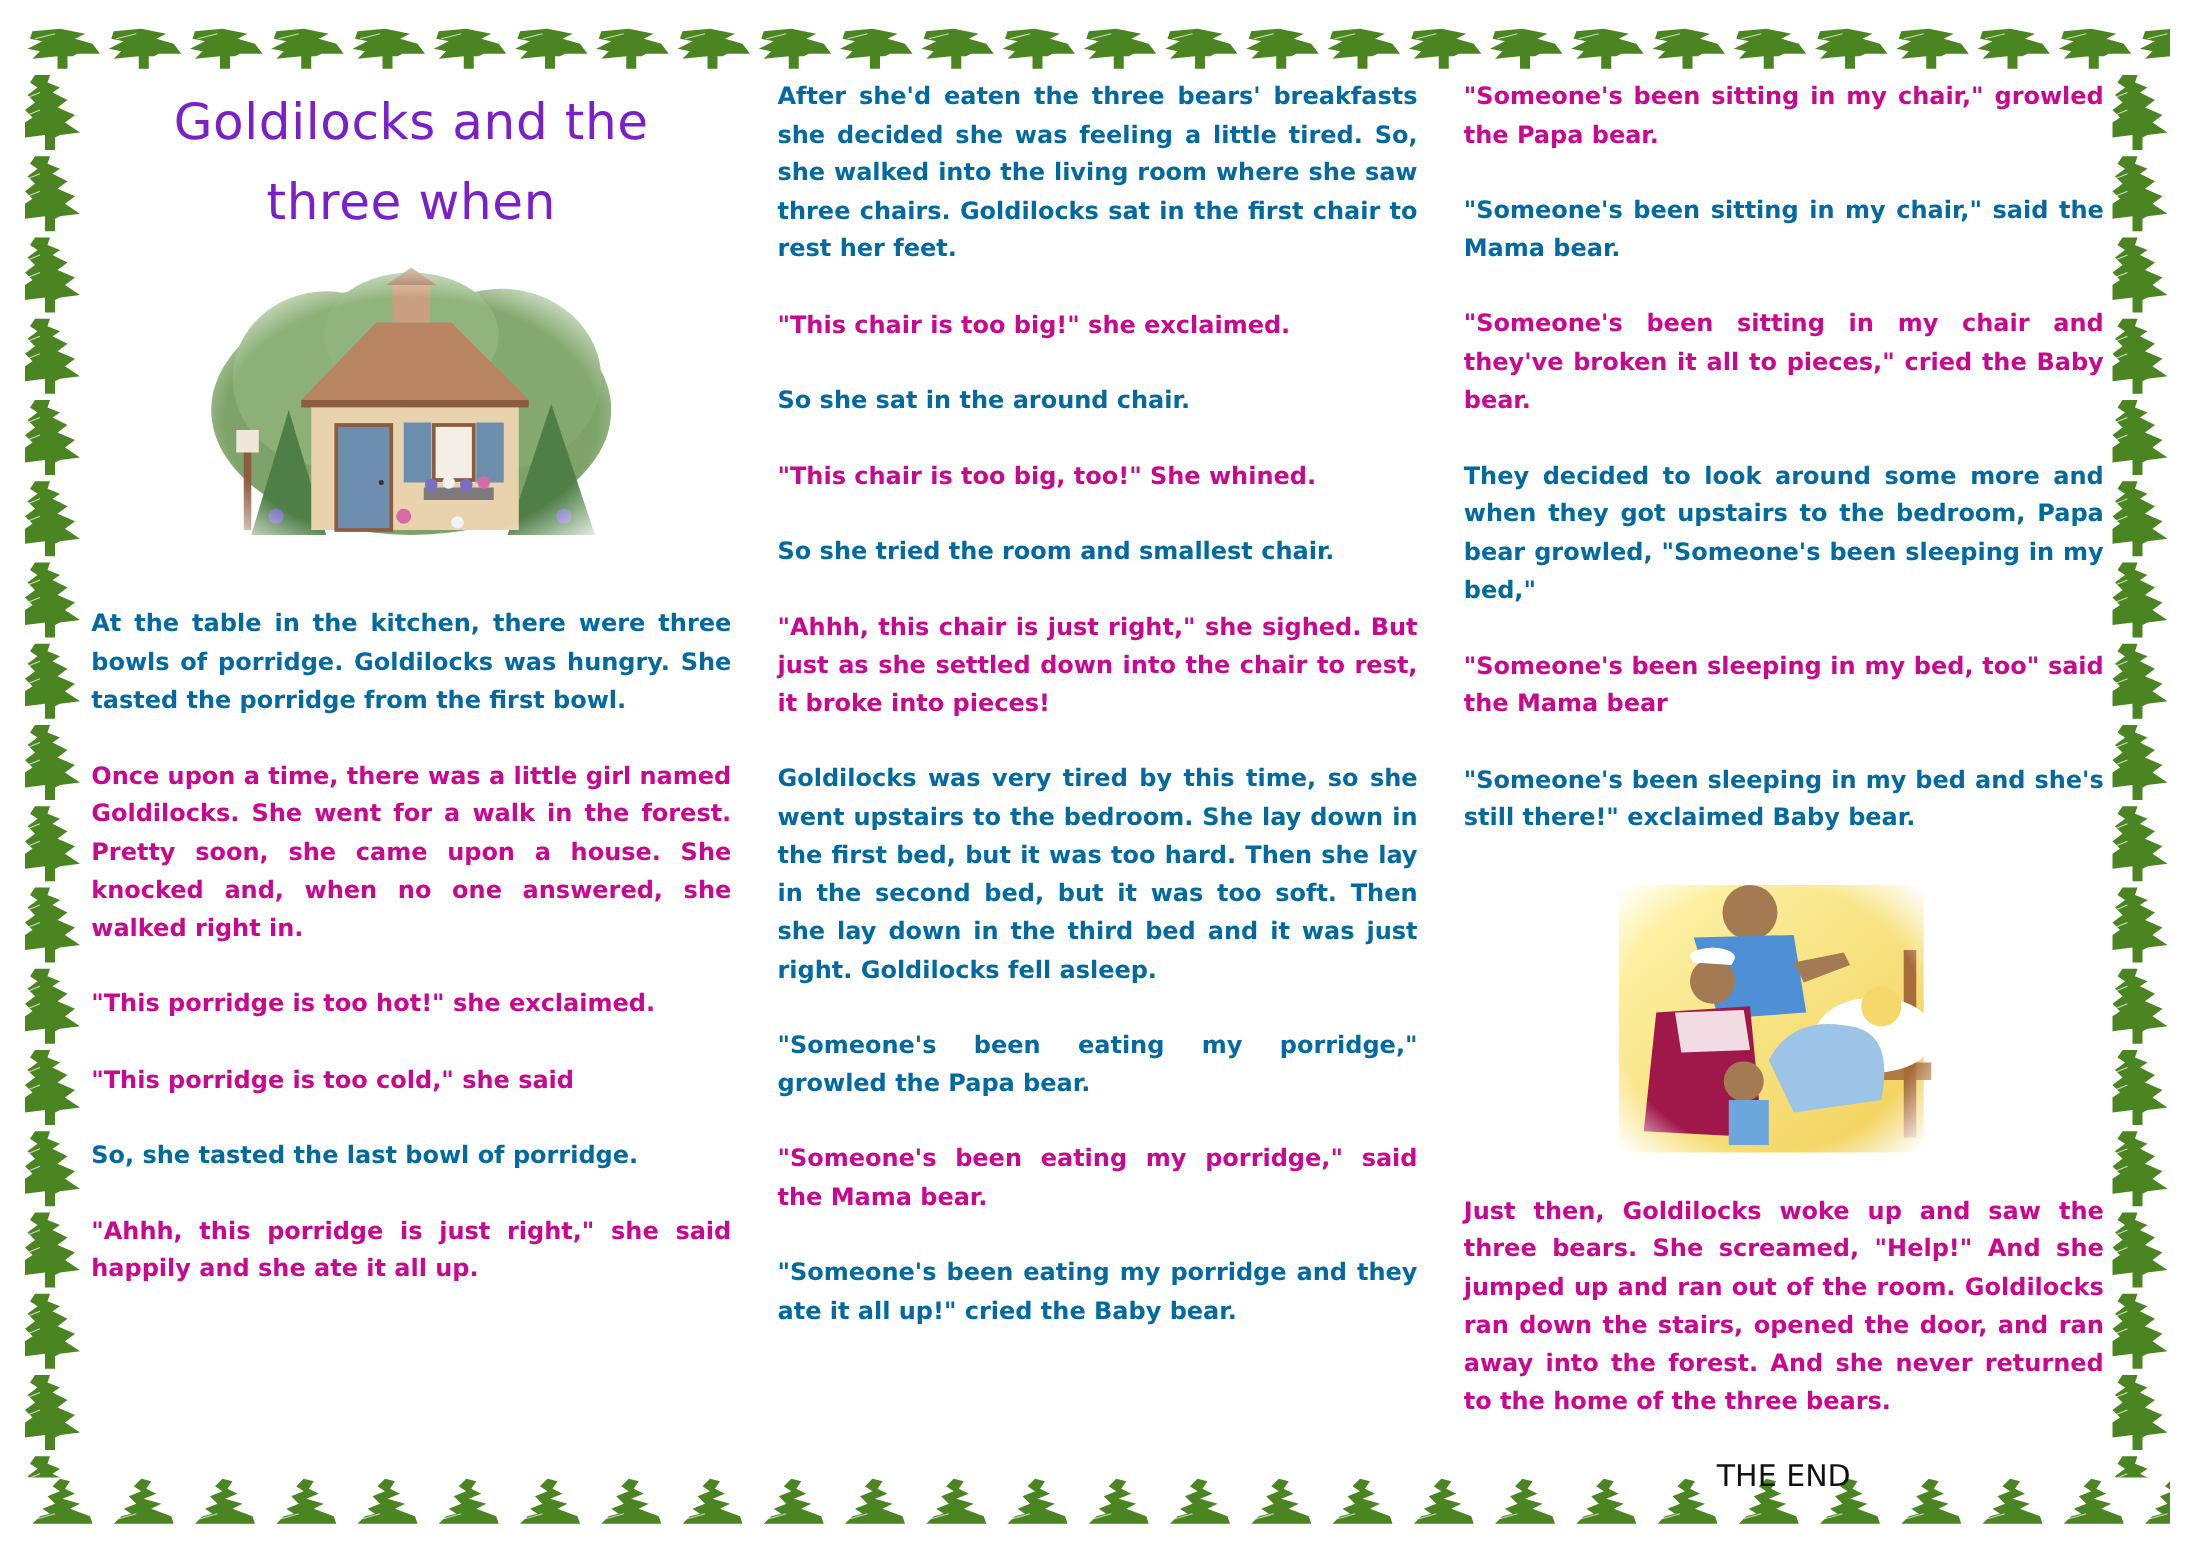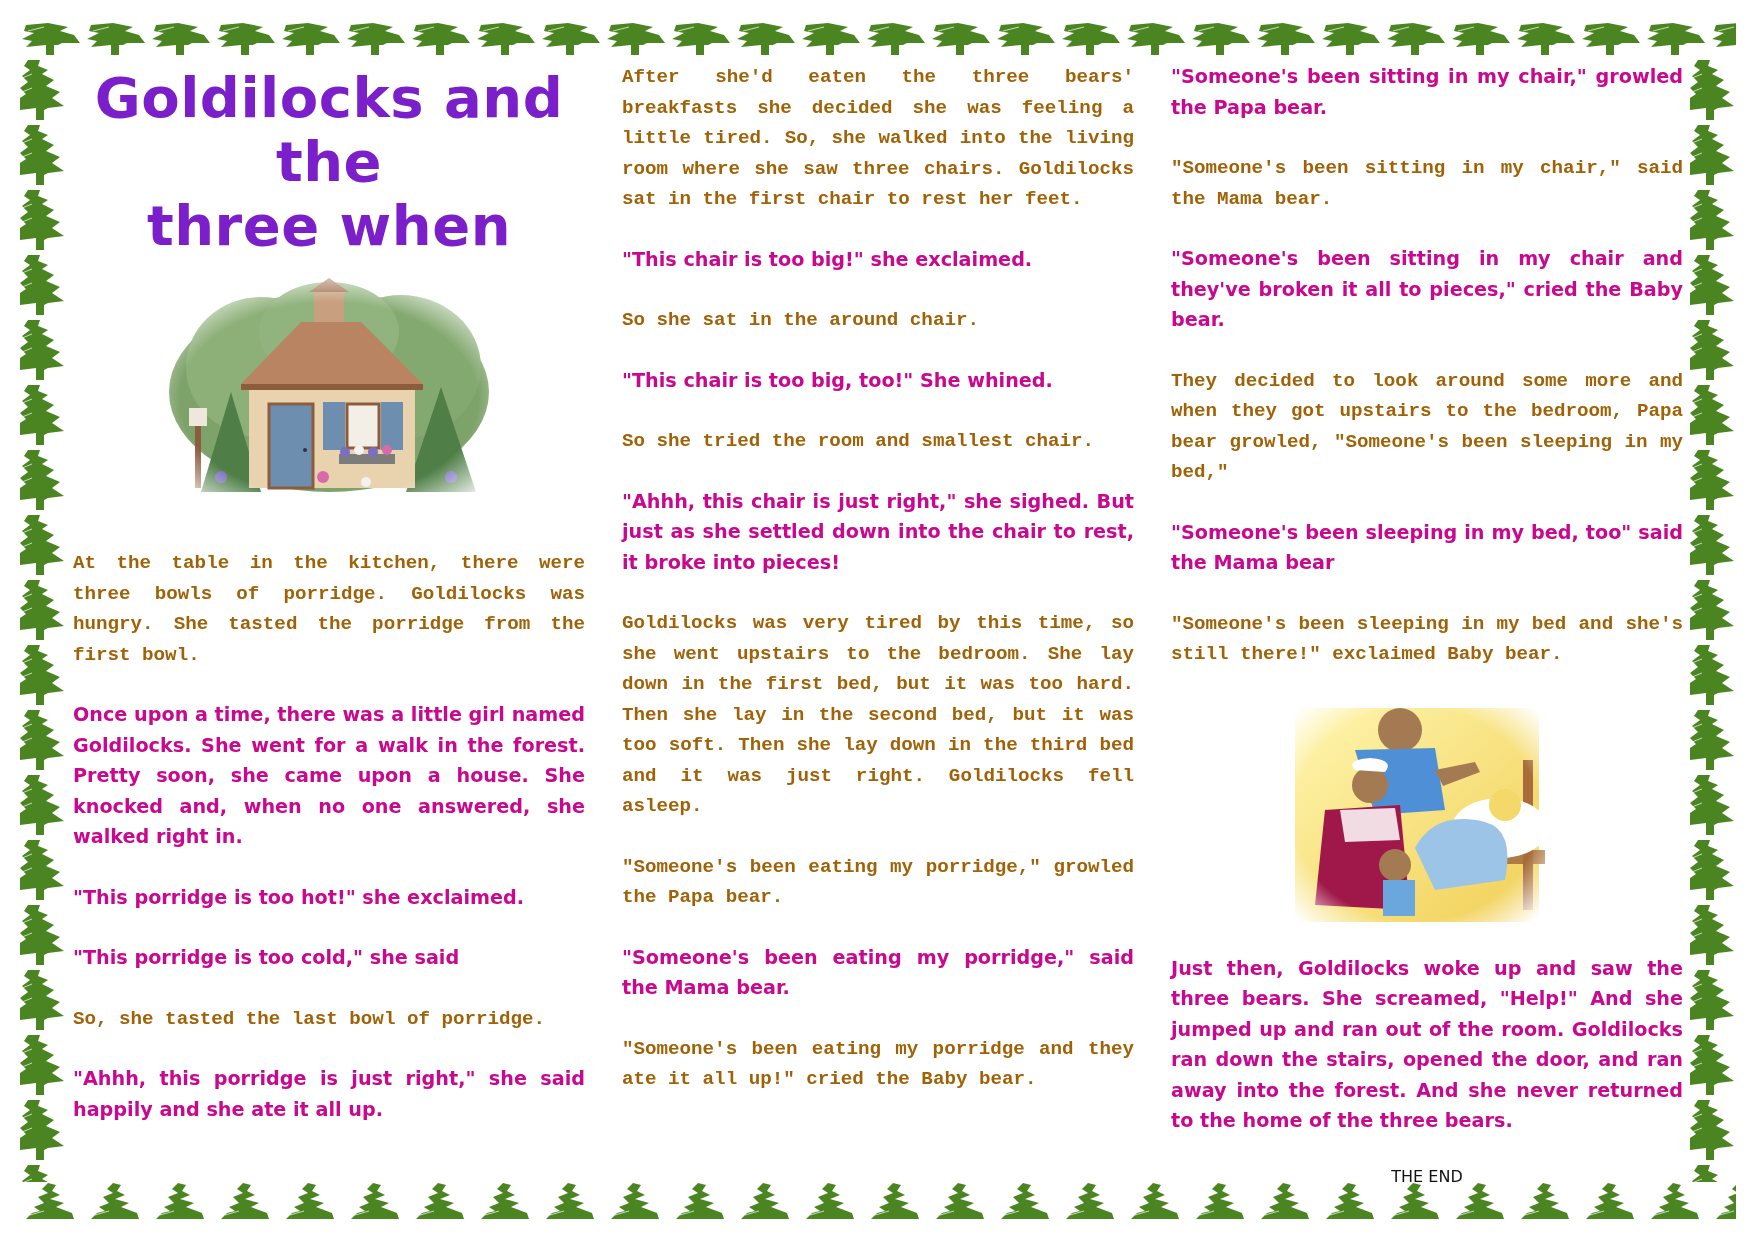--- a/index.html
+++ b/index.html
@@ -14,32 +14,32 @@
   .tree-row { display: flex; gap: 0; }
   .tree-col { display: flex; flex-direction: column; }
   .tree-h { width: 65px; height: 40px; flex: 0 0 65px; }
   .tree-v { width: 48px; height: 65px; flex: 0 0 65px; }
 
   .column { position: absolute; top: 62px; width: 512px; }
   .col1 { left: 73px; }
   .col2 { left: 622px; }
   .col3 { left: 1171px; }
 
-  .title { font-family: "DejaVu Sans", sans-serif; font-weight: bold; color: #7a1fc9;
-           font-size: 56px; line-height: 64px; text-align: center; margin: 4px 0 0 0; letter-spacing: 0.5px; }
+  .title { font-family: "DejaVu Sans", sans-serif; font-weight: normal; color: #7a1fc9;
+           font-size: 40px; line-height: 64px; text-align: center; margin: 4px 0 0 0; letter-spacing: 0.5px; }
 
   .para { font-family: "DejaVu Sans", sans-serif; font-weight: bold; font-size: 19.2px;
           line-height: 30.5px; text-align: justify; margin: 0 0 30px 0; }
   .para.pink { color: #c9088f; }
-  .para.black { color: #a16207; font-family: Liberation Mono, monospace; }
+  .para.black { color: #0369a1; }
 
   .house-wrap { position: relative; width: 356px; height: 232px; margin: 14px auto 44px auto; }
   .bears-wrap { position: relative; width: 262px; height: 228px; margin: 2px auto 26px 114px; }
 
-  .the-end { font-family: "DejaVu Sans", sans-serif; font-weight: normal; font-size: 16px;
+  .the-end { font-family: "DejaVu Sans", sans-serif; font-weight: normal; font-size: 24px;
              color: #111; text-align: center; margin-top: 2px; padding-left: 0; }
 </style>
 </head>
 <body>
 
 <svg width="0" height="0" style="position:absolute">
   <defs>
     <symbol id="tree-h" viewBox="0 0 65 40">
       <path d="M8 6 L30 4 L50 8 L42 12 L56 16 L62 24 L44 24 L40 26 L36 26 L36 36 L28 36 L28 26 L8 28 L14 22 L4 20 L16 14 L6 12 Z" fill="#4a8521"></path>
       <path d="M10 12 L26 8" stroke="#ffffff" stroke-width="1" opacity="0.7"></path>

